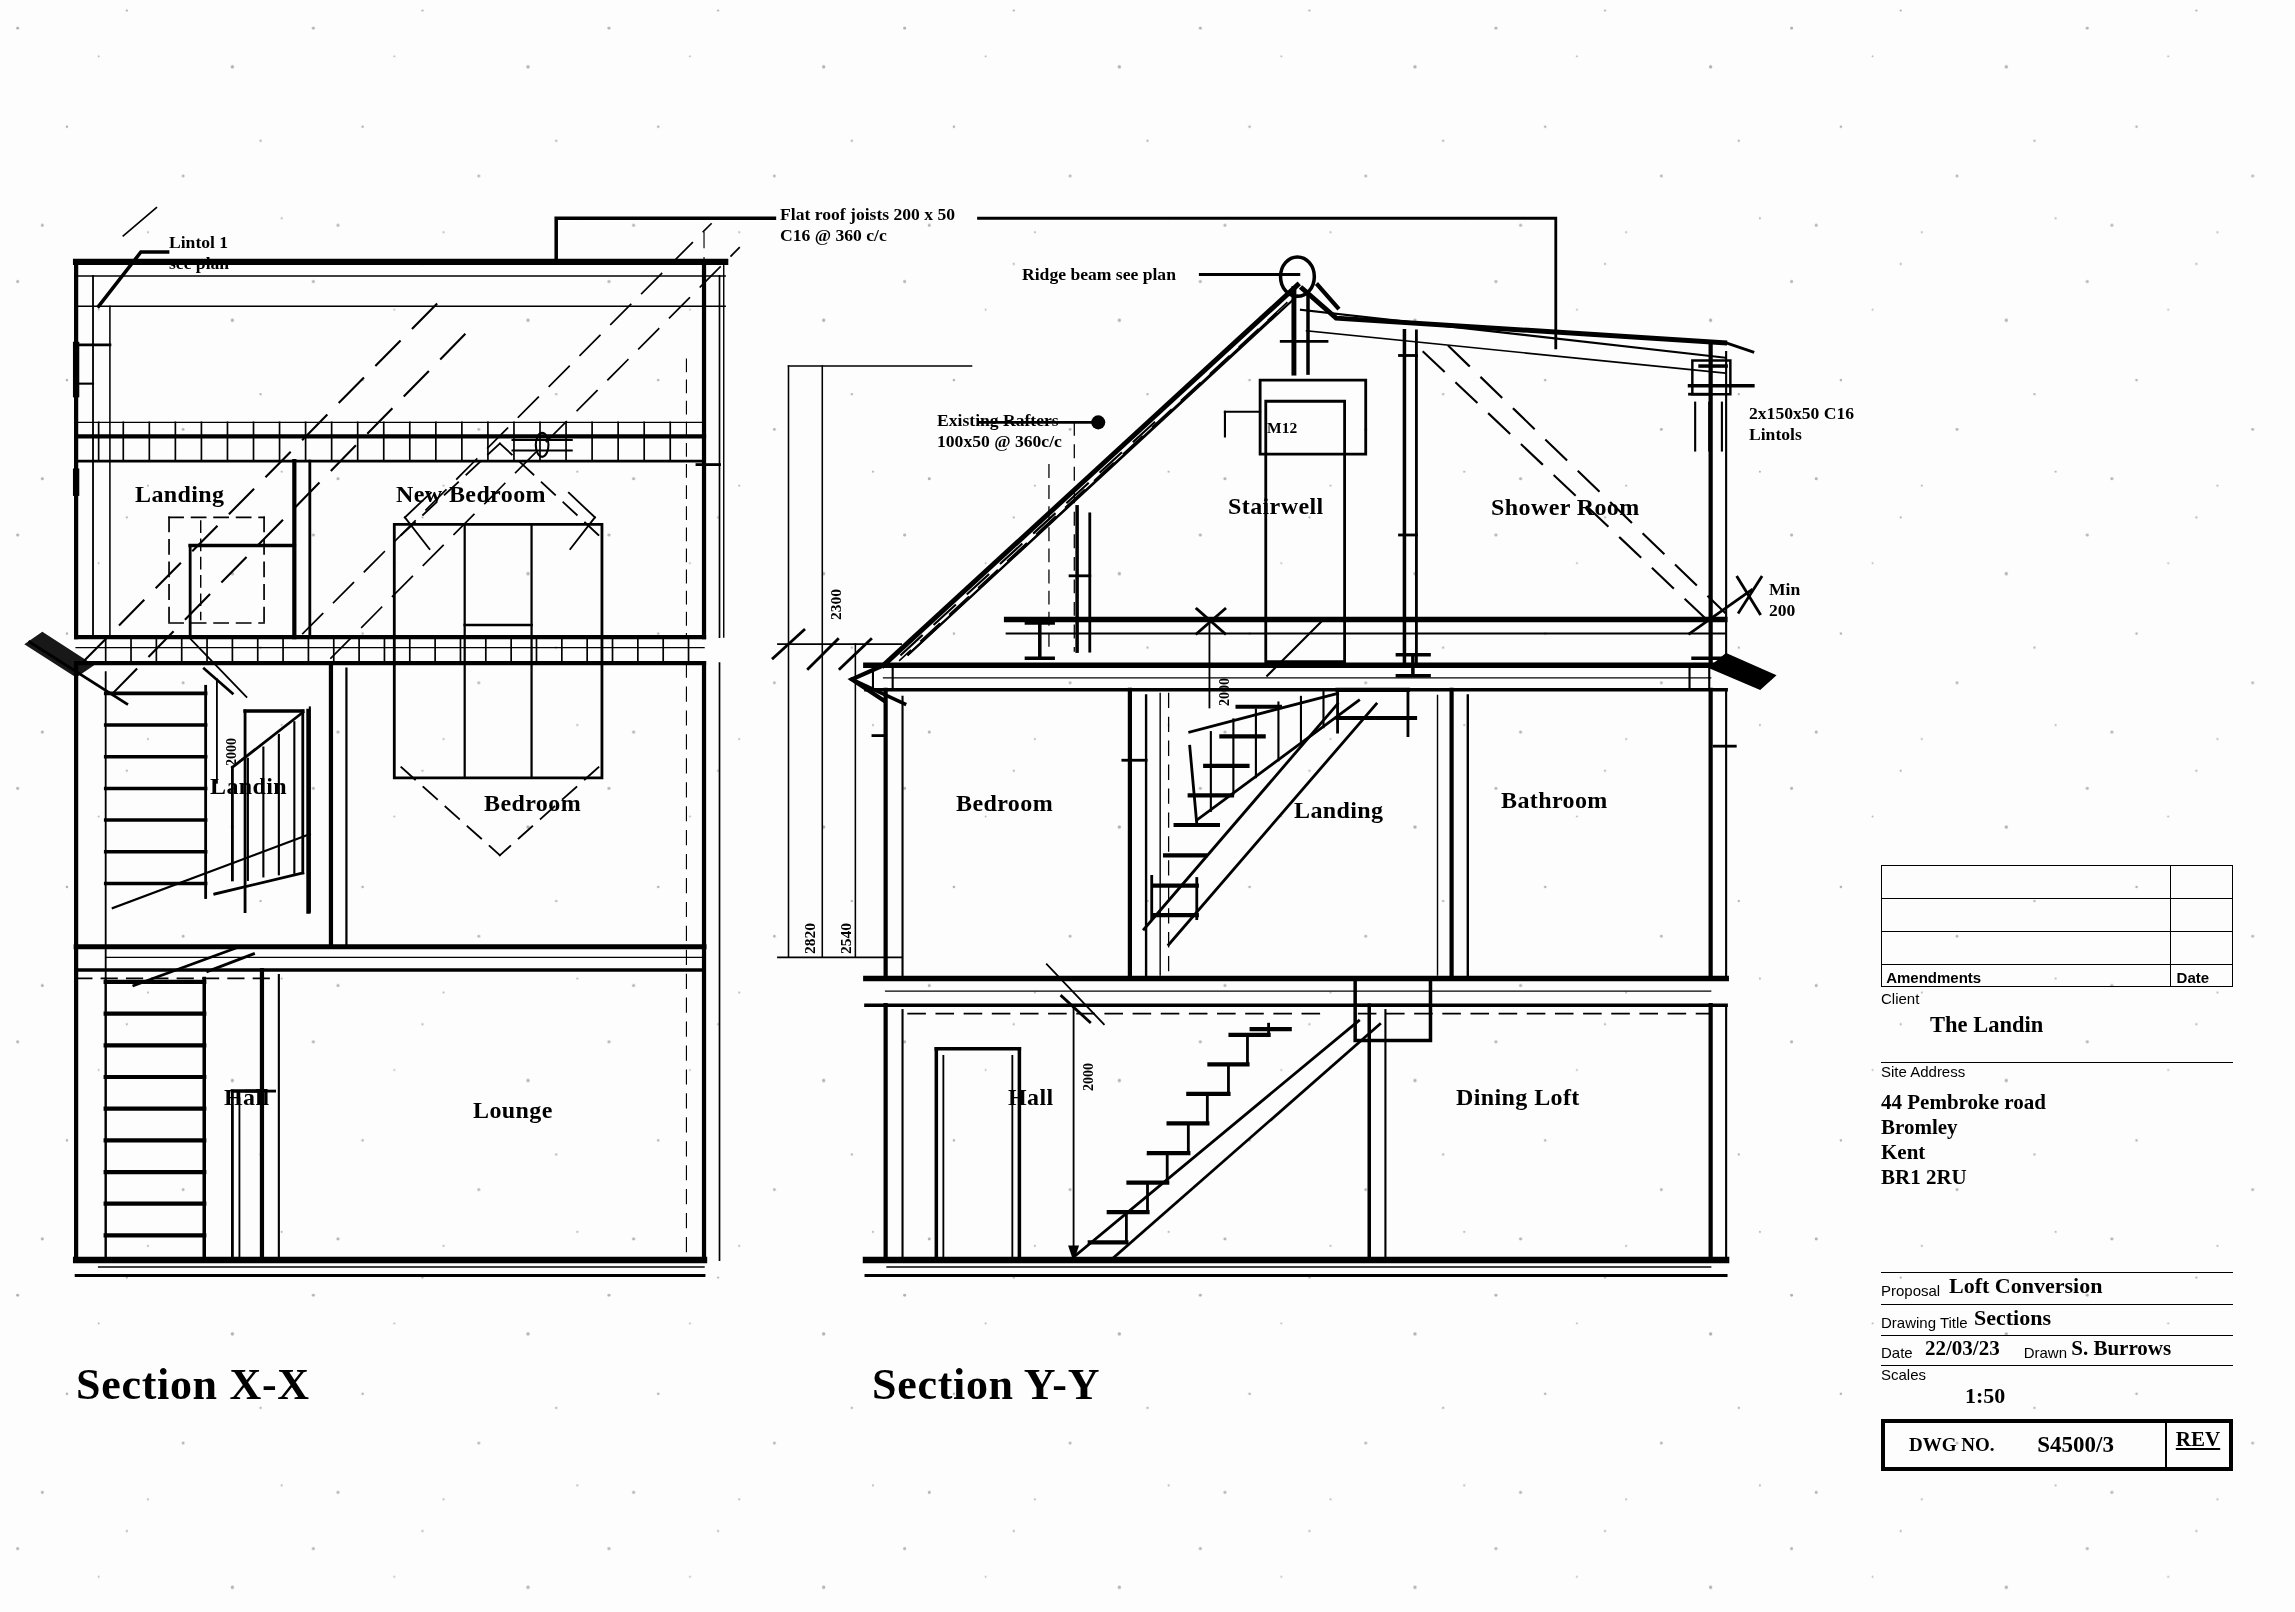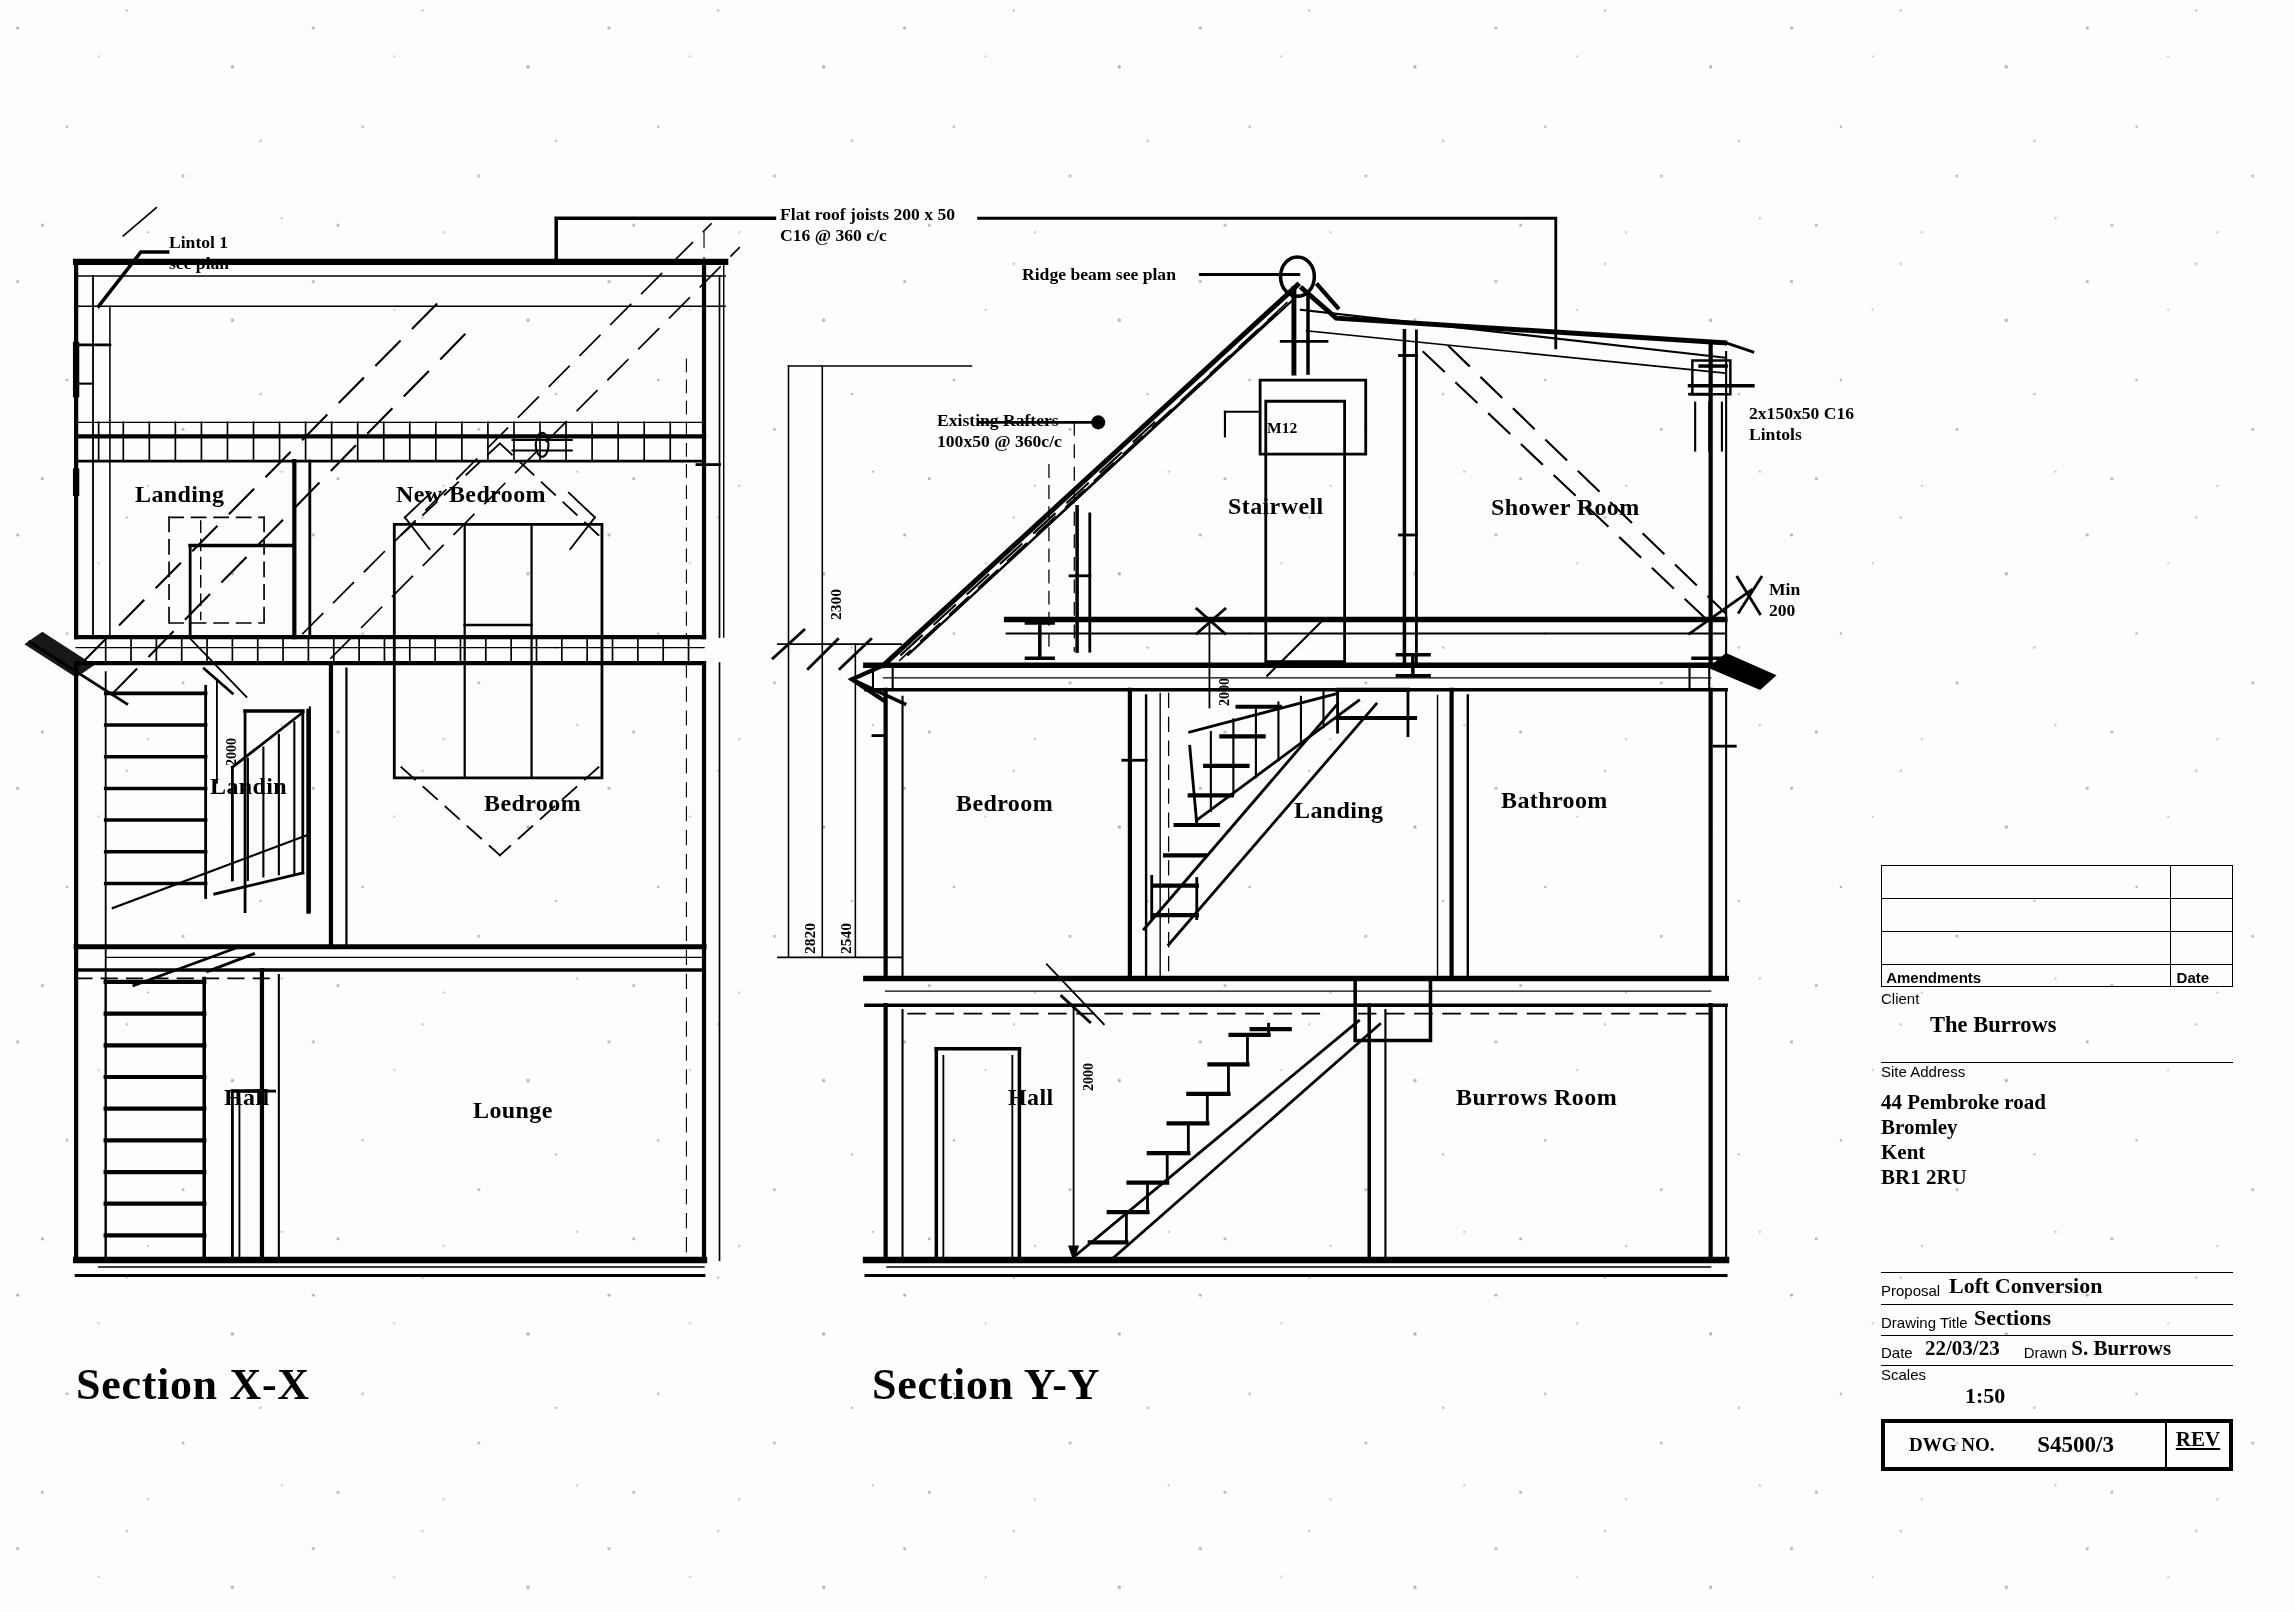--- a/index.html
+++ b/index.html
@@ -546,21 +546,21 @@
   <div class="lbl room" style="left:484px;top:790px;">Bedroom</div>
   <div class="lbl room" style="left:224px;top:1084px;">Hall</div>
   <div class="lbl room" style="left:473px;top:1097px;">Lounge</div>
 
   <div class="lbl room" style="left:1228px;top:493px;">Stairwell</div>
   <div class="lbl room" style="left:1491px;top:494px;">Shower Room</div>
   <div class="lbl room" style="left:956px;top:790px;">Bedroom</div>
   <div class="lbl room" style="left:1294px;top:797px;">Landing</div>
   <div class="lbl room" style="left:1501px;top:787px;">Bathroom</div>
   <div class="lbl room" style="left:1008px;top:1084px;">Hall</div>
-  <div class="lbl room" style="left:1456px;top:1084px;">Burrows Room</div>
+  <div class="lbl room" style="left:1456px;top:1084px;">Dining Loft</div>
 
   <div class="lbl sectitle" style="left:76px;top:1359px;">Section X-X</div>
   <div class="lbl sectitle" style="left:872px;top:1359px;">Section Y-Y</div>
 
   <div class="tblock">
 
     <table class="amend-table">
       <tbody>
           <tr>
         <td></td>
@@ -580,21 +580,21 @@
         </td>
         <td class="lastrow col-date">
           <div class="amend-date">Date</div>
         </td>
       </tr>
     </tbody>
       </table>
 
     <div class="client-wrap">
       <div class="fieldcap">Client</div>
-      <div class="client-name">The Burrows</div>
+      <div class="client-name">The Landin</div>
     </div>
 
     <div class="site-wrap">
       <hr class="hr">
       <div class="fieldcap">Site Address</div>
       <div class="site-lines">
         <div>44 Pembroke road</div>
         <div>Bromley</div>
         <div>Kent</div>
         <div>BR1 2RU</div>

